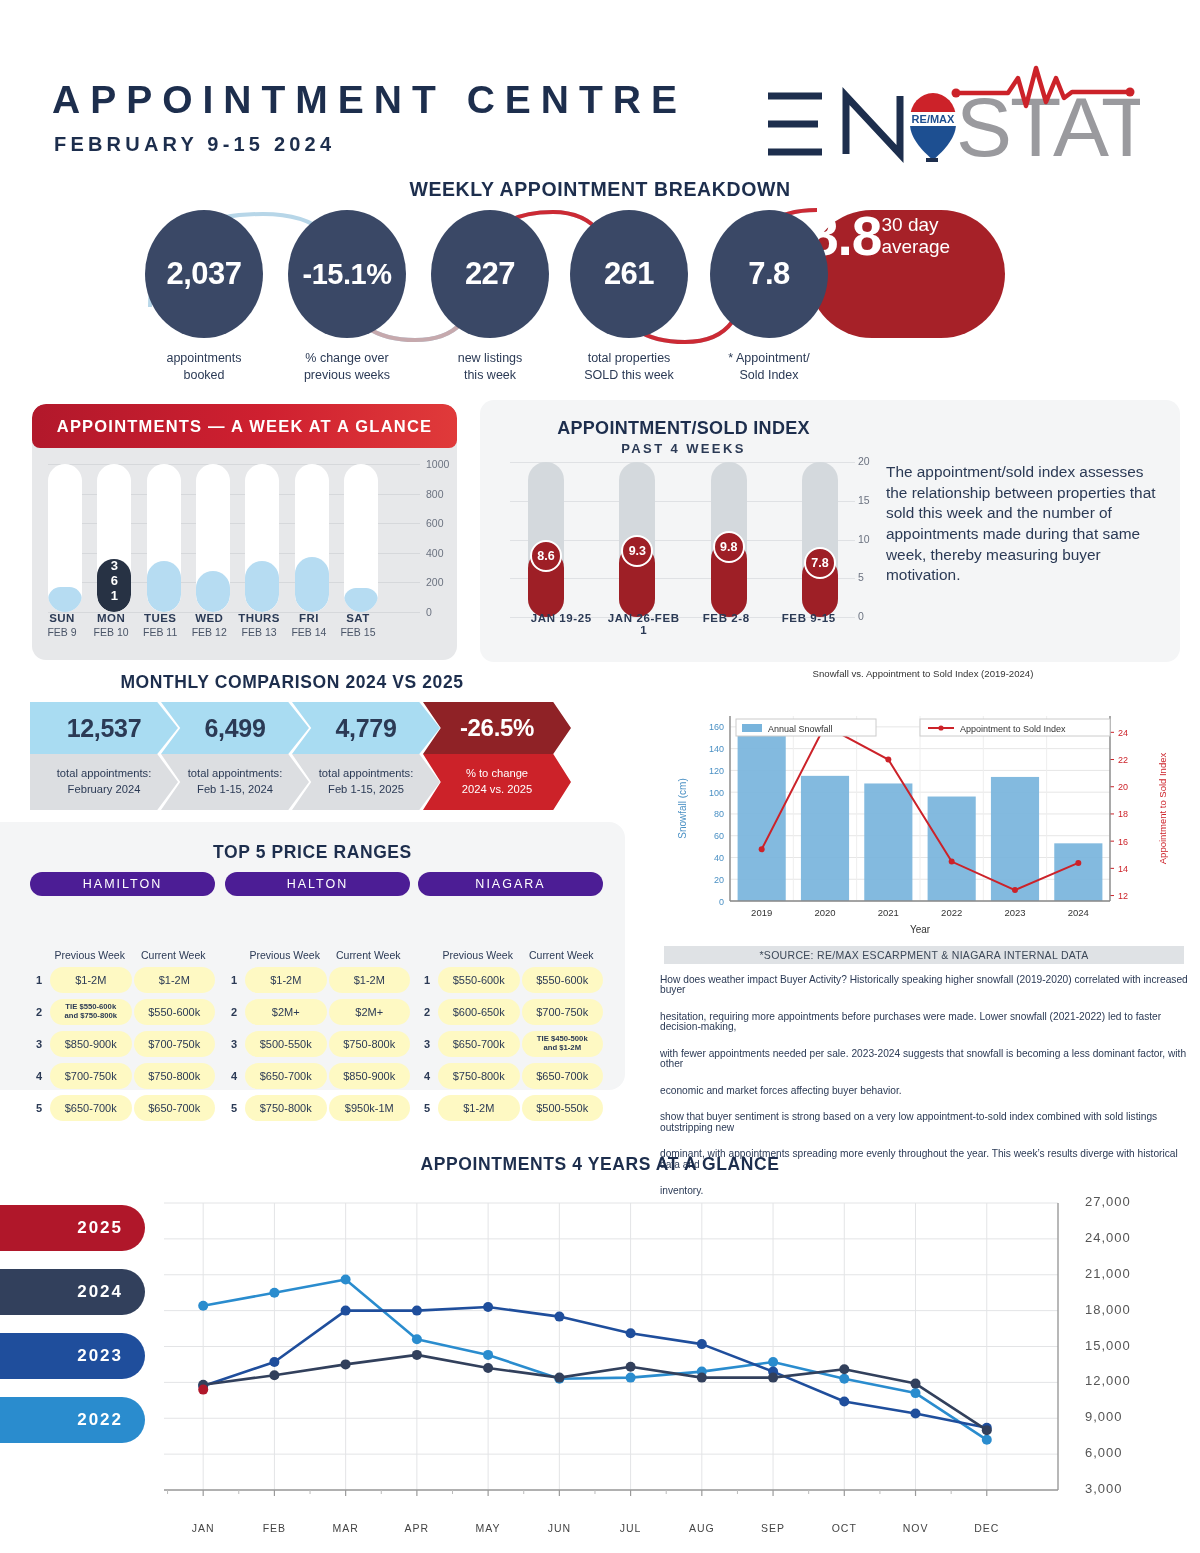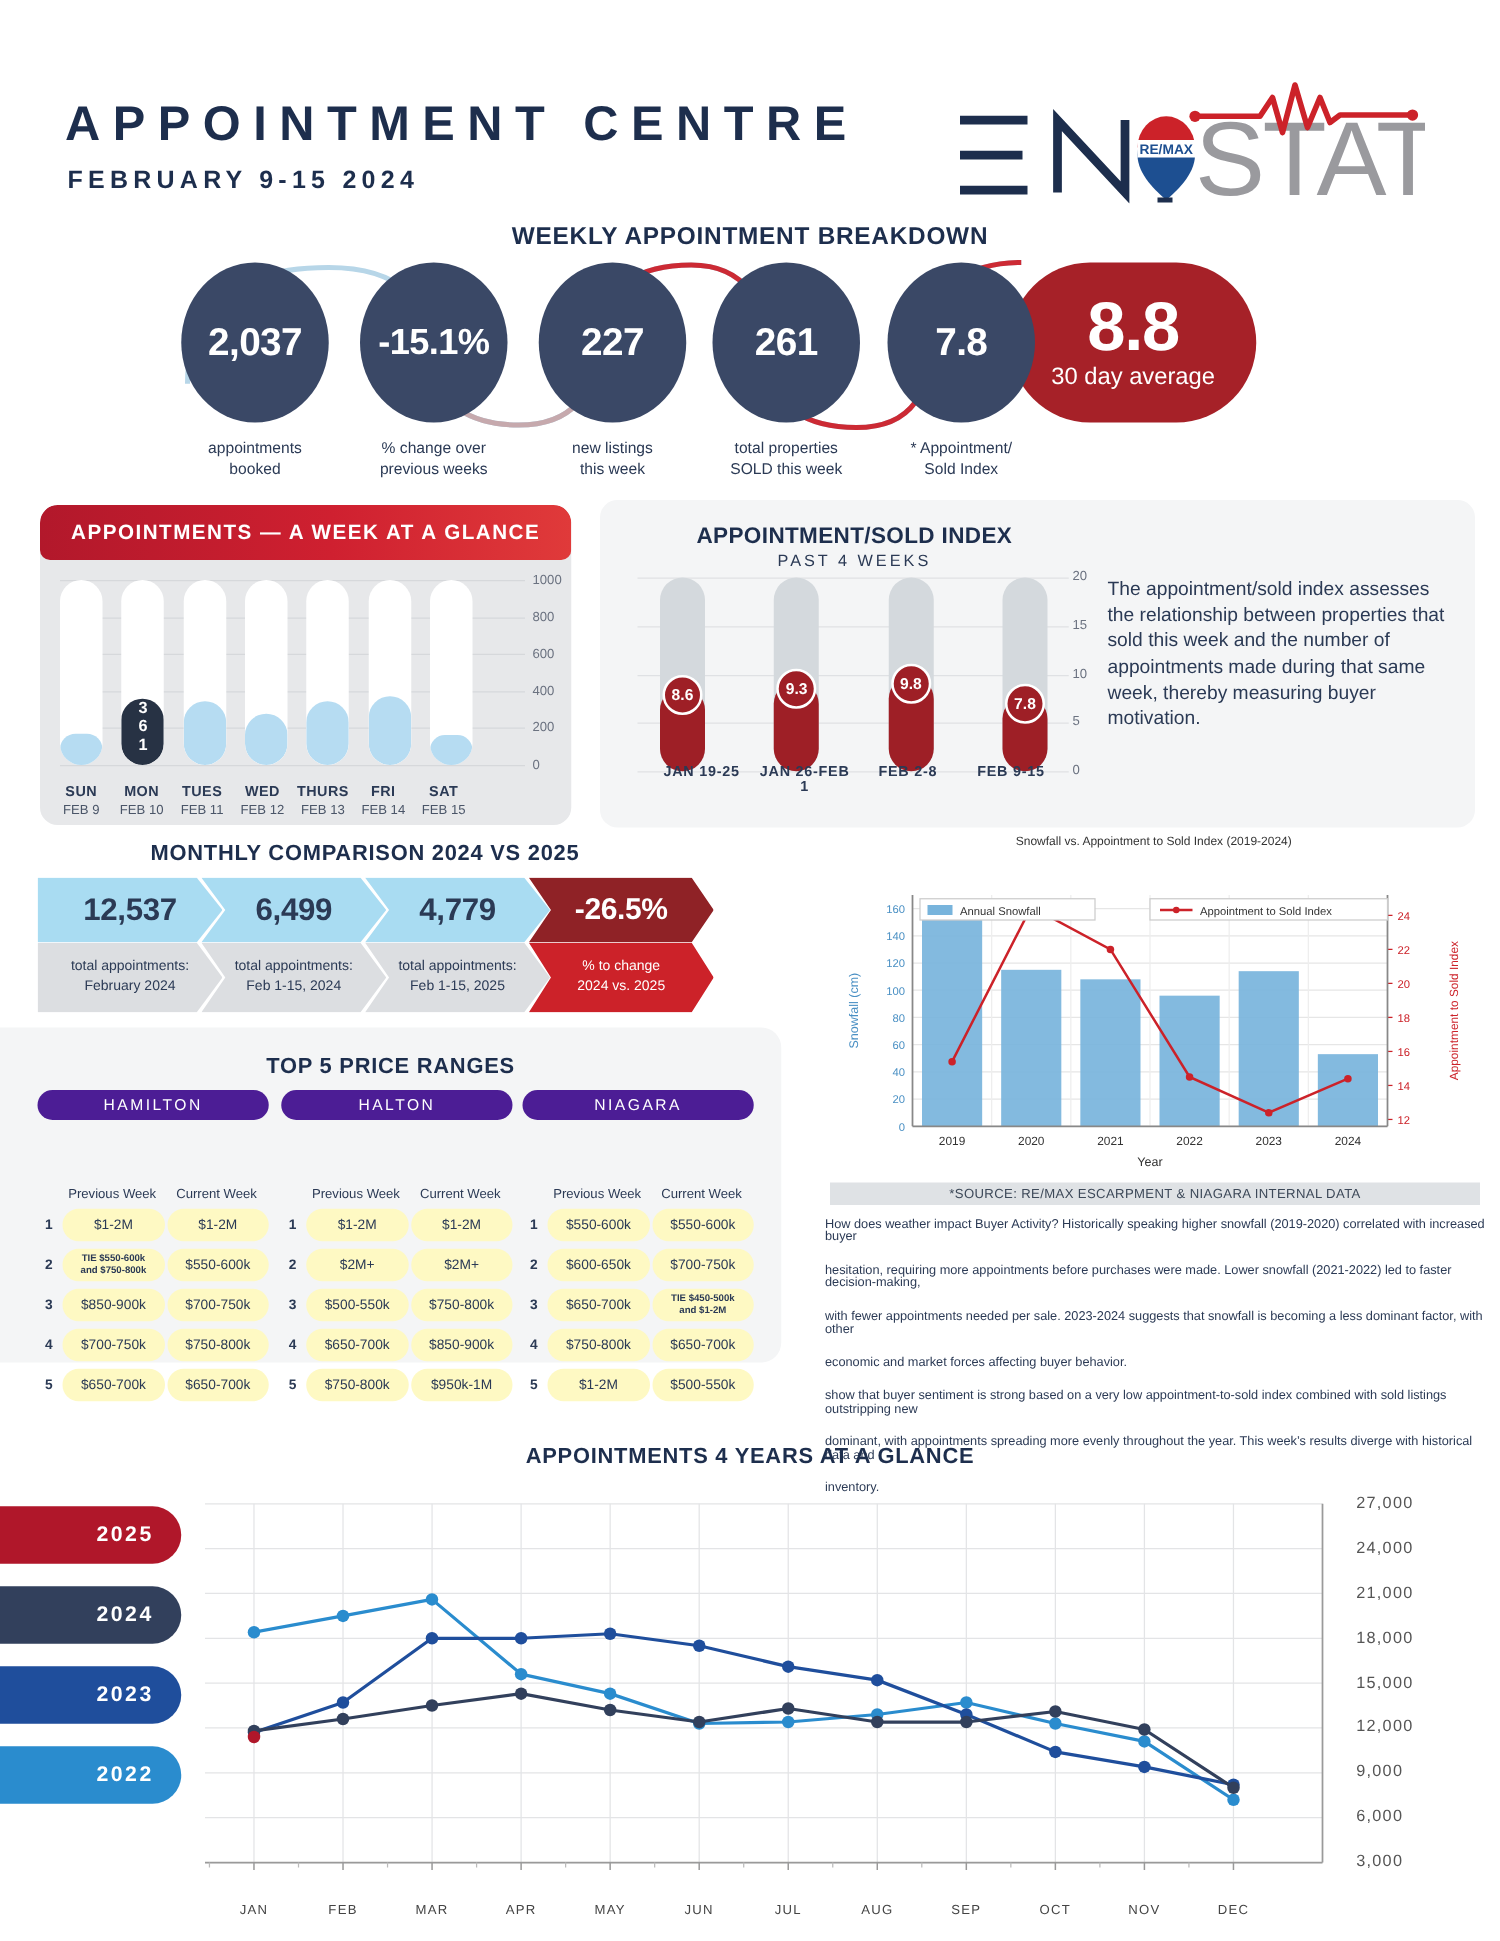--- a/index.html
+++ b/index.html
@@ -45,21 +45,21 @@
   .circ.c2 { font-size: 29px; }
   .circ-lbl {
     position: absolute; top: 140px; width: 140px; text-align: center;
     font-size: 12.5px; line-height: 1.35; color: #2b3a55;
   }
   .swoosh { position: absolute; left: 0; top: -8px; width: 690px; height: 145px; z-index: 1; }
 
   .avg-pill {
     position: absolute; left: 808px; top: 210px; width: 197px; height: 128px;
     background: #a62128; border-radius: 64px;
-    display: flex; flex-direction: column; align-items: center; justify-content: center;
+    display: flex; flex-direction: row; justify-content: center;
     color: #fff;
   }
   .avg-num { font-size: 55px; font-weight: 700; line-height: 0.96; letter-spacing: -1px; }
   .avg-lbl { font-size: 19px; margin-top: 4px; }
 
   
   .glance {
     position: absolute; left: 32px; top: 404px; width: 425px; height: 256px;
     background: #e7e8ea; border-radius: 14px; overflow: hidden;
   }
@@ -76,34 +76,34 @@
   .tube.hi { background: #fff; }
   .tube.hi .fill { background: #273244; color: #fff; }
   .tube .val {
     position: absolute; left: 0; bottom: 8px; width: 100%;
     text-align: center; color: #fff; font-size: 13px; font-weight: 700; line-height: 1.15;
   }
   .gl-grid { position: absolute; left: 16px; top: 16px; width: 372px; height: 148px; }
   .gl-grid div { position: absolute; left: 0; width: 100%; height: 1px; background: #d6d8db; }
   .gl-yaxis { position: absolute; left: 352px; top: 10px; width: 60px; height: 160px; font-size: 10.5px; color: #6b7280; }
   .gl-yaxis span { position: absolute; left: 42px; }
-  .days { position: absolute; left: 16px; top: 180px; width: 330px; display: flex; justify-content: space-between; }
+  .days { position: absolute; left: 16px; top: 164px; width: 330px; display: flex; justify-content: flex-start; gap: 15px; }
   .day { width: 46px; text-align: center; margin-left: -6px; }
   .day b { display: block; font-size: 11.5px; font-weight: 700; letter-spacing: 0.4px; color: #2b3a55; }
   .day span { display: block; font-size: 10.5px; color: #4a5568; margin-top: 2px; }
 
   
   .asi {
     position: absolute; left: 480px; top: 400px; width: 700px; height: 262px;
     background: #f4f5f6; border-radius: 14px;
   }
   .asi-t1 { position: absolute; left: 26px; top: 18px; width: 355px; text-align: center;
     font-size: 18px; font-weight: 700; color: #1d2e4d; letter-spacing: 0.3px; }
   .asi-t2 { position: absolute; left: 26px; top: 41px; width: 355px; text-align: center;
-    font-size: 13px; font-weight: 400; color: #2b3a55; letter-spacing: 2.4px; }
+    font-size: 13px; font-weight: 700; color: #2b3a55; letter-spacing: 2.4px; }
   .asi-plot { position: absolute; left: 30px; top: 62px; width: 345px; height: 155px; }
   .asi-grid div { position: absolute; left: 0; width: 345px; height: 1px; background: #dfe1e4; }
   .asi-bars { position: absolute; left: 18px; top: 0; width: 310px; height: 155px; display: flex; justify-content: space-between; }
   .asi-bar { position: relative; width: 36px; height: 155px; background: #d4d9dd; border-radius: 18px; }
   .asi-bar .fill { position: absolute; left: 0; bottom: 0; width: 100%; background: #9e1f26; border-radius: 18px; }
   .asi-bar .bub {
     position: absolute; left: 50%; transform: translateX(-50%);
     width: 32px; height: 32px; border-radius: 50%; background: #9e1f26;
     border: 2px solid #fff; color: #fff; font-size: 12.5px; font-weight: 700;
     display: flex; align-items: center; justify-content: center;

